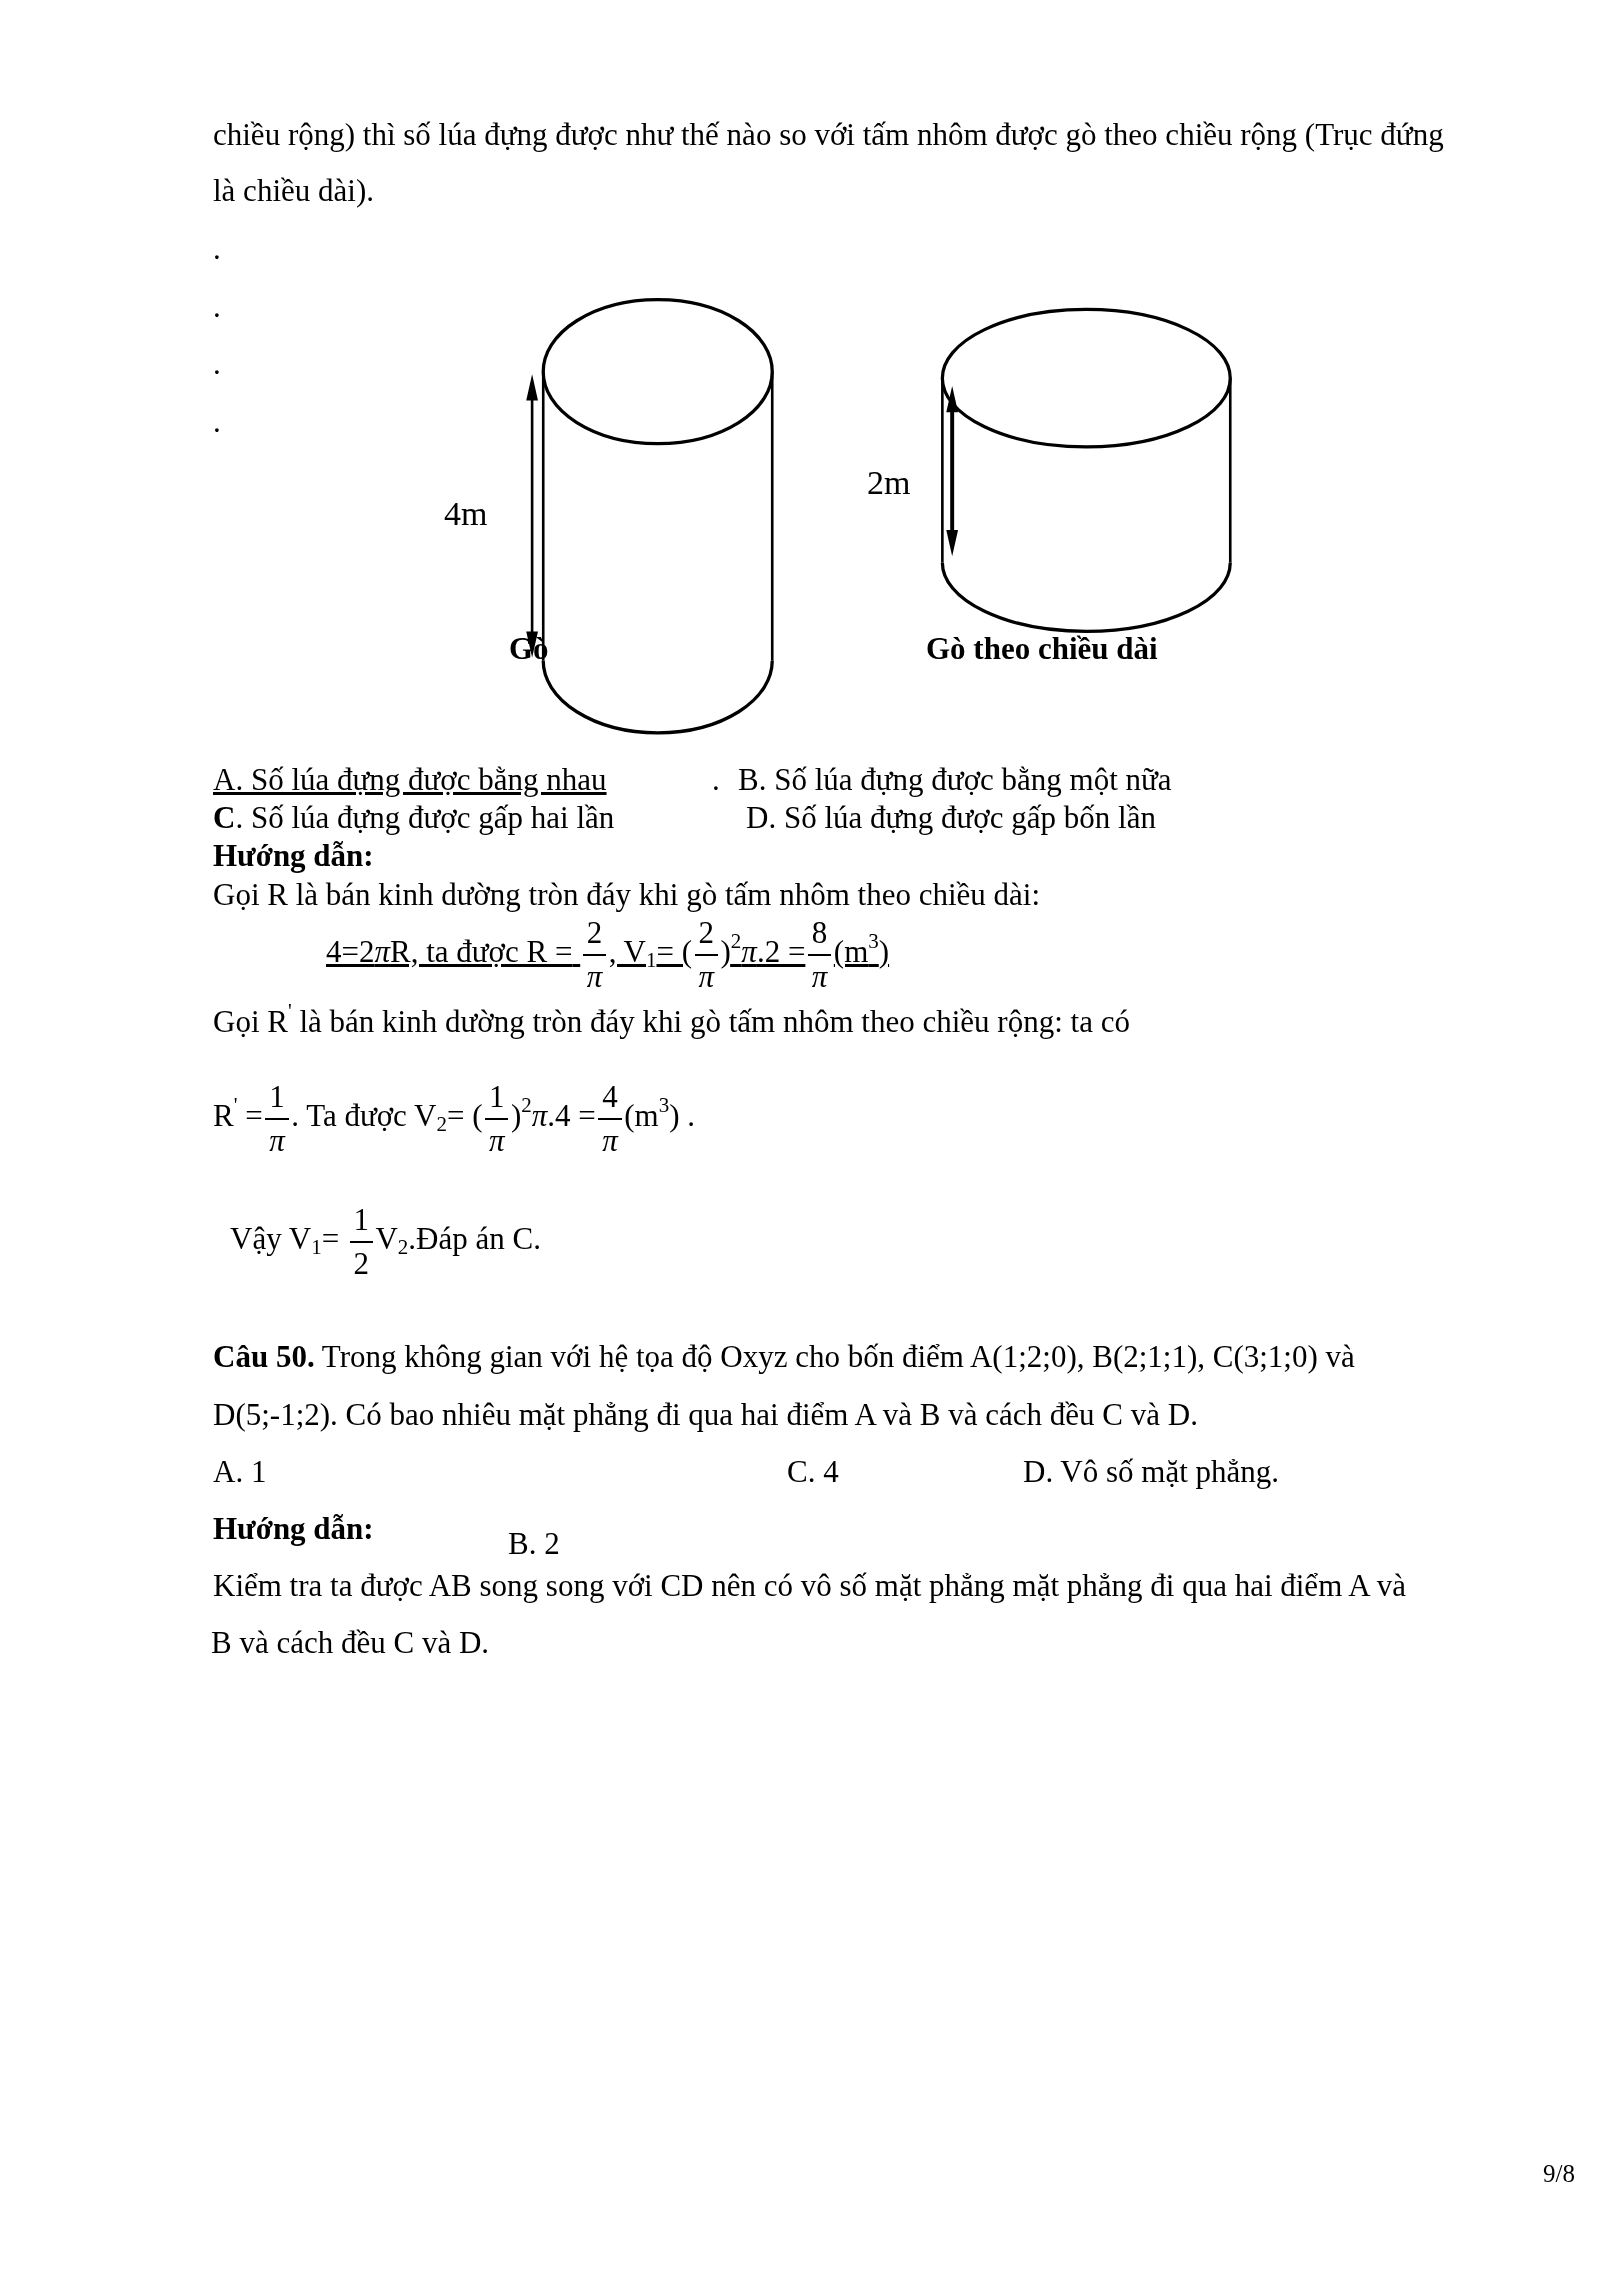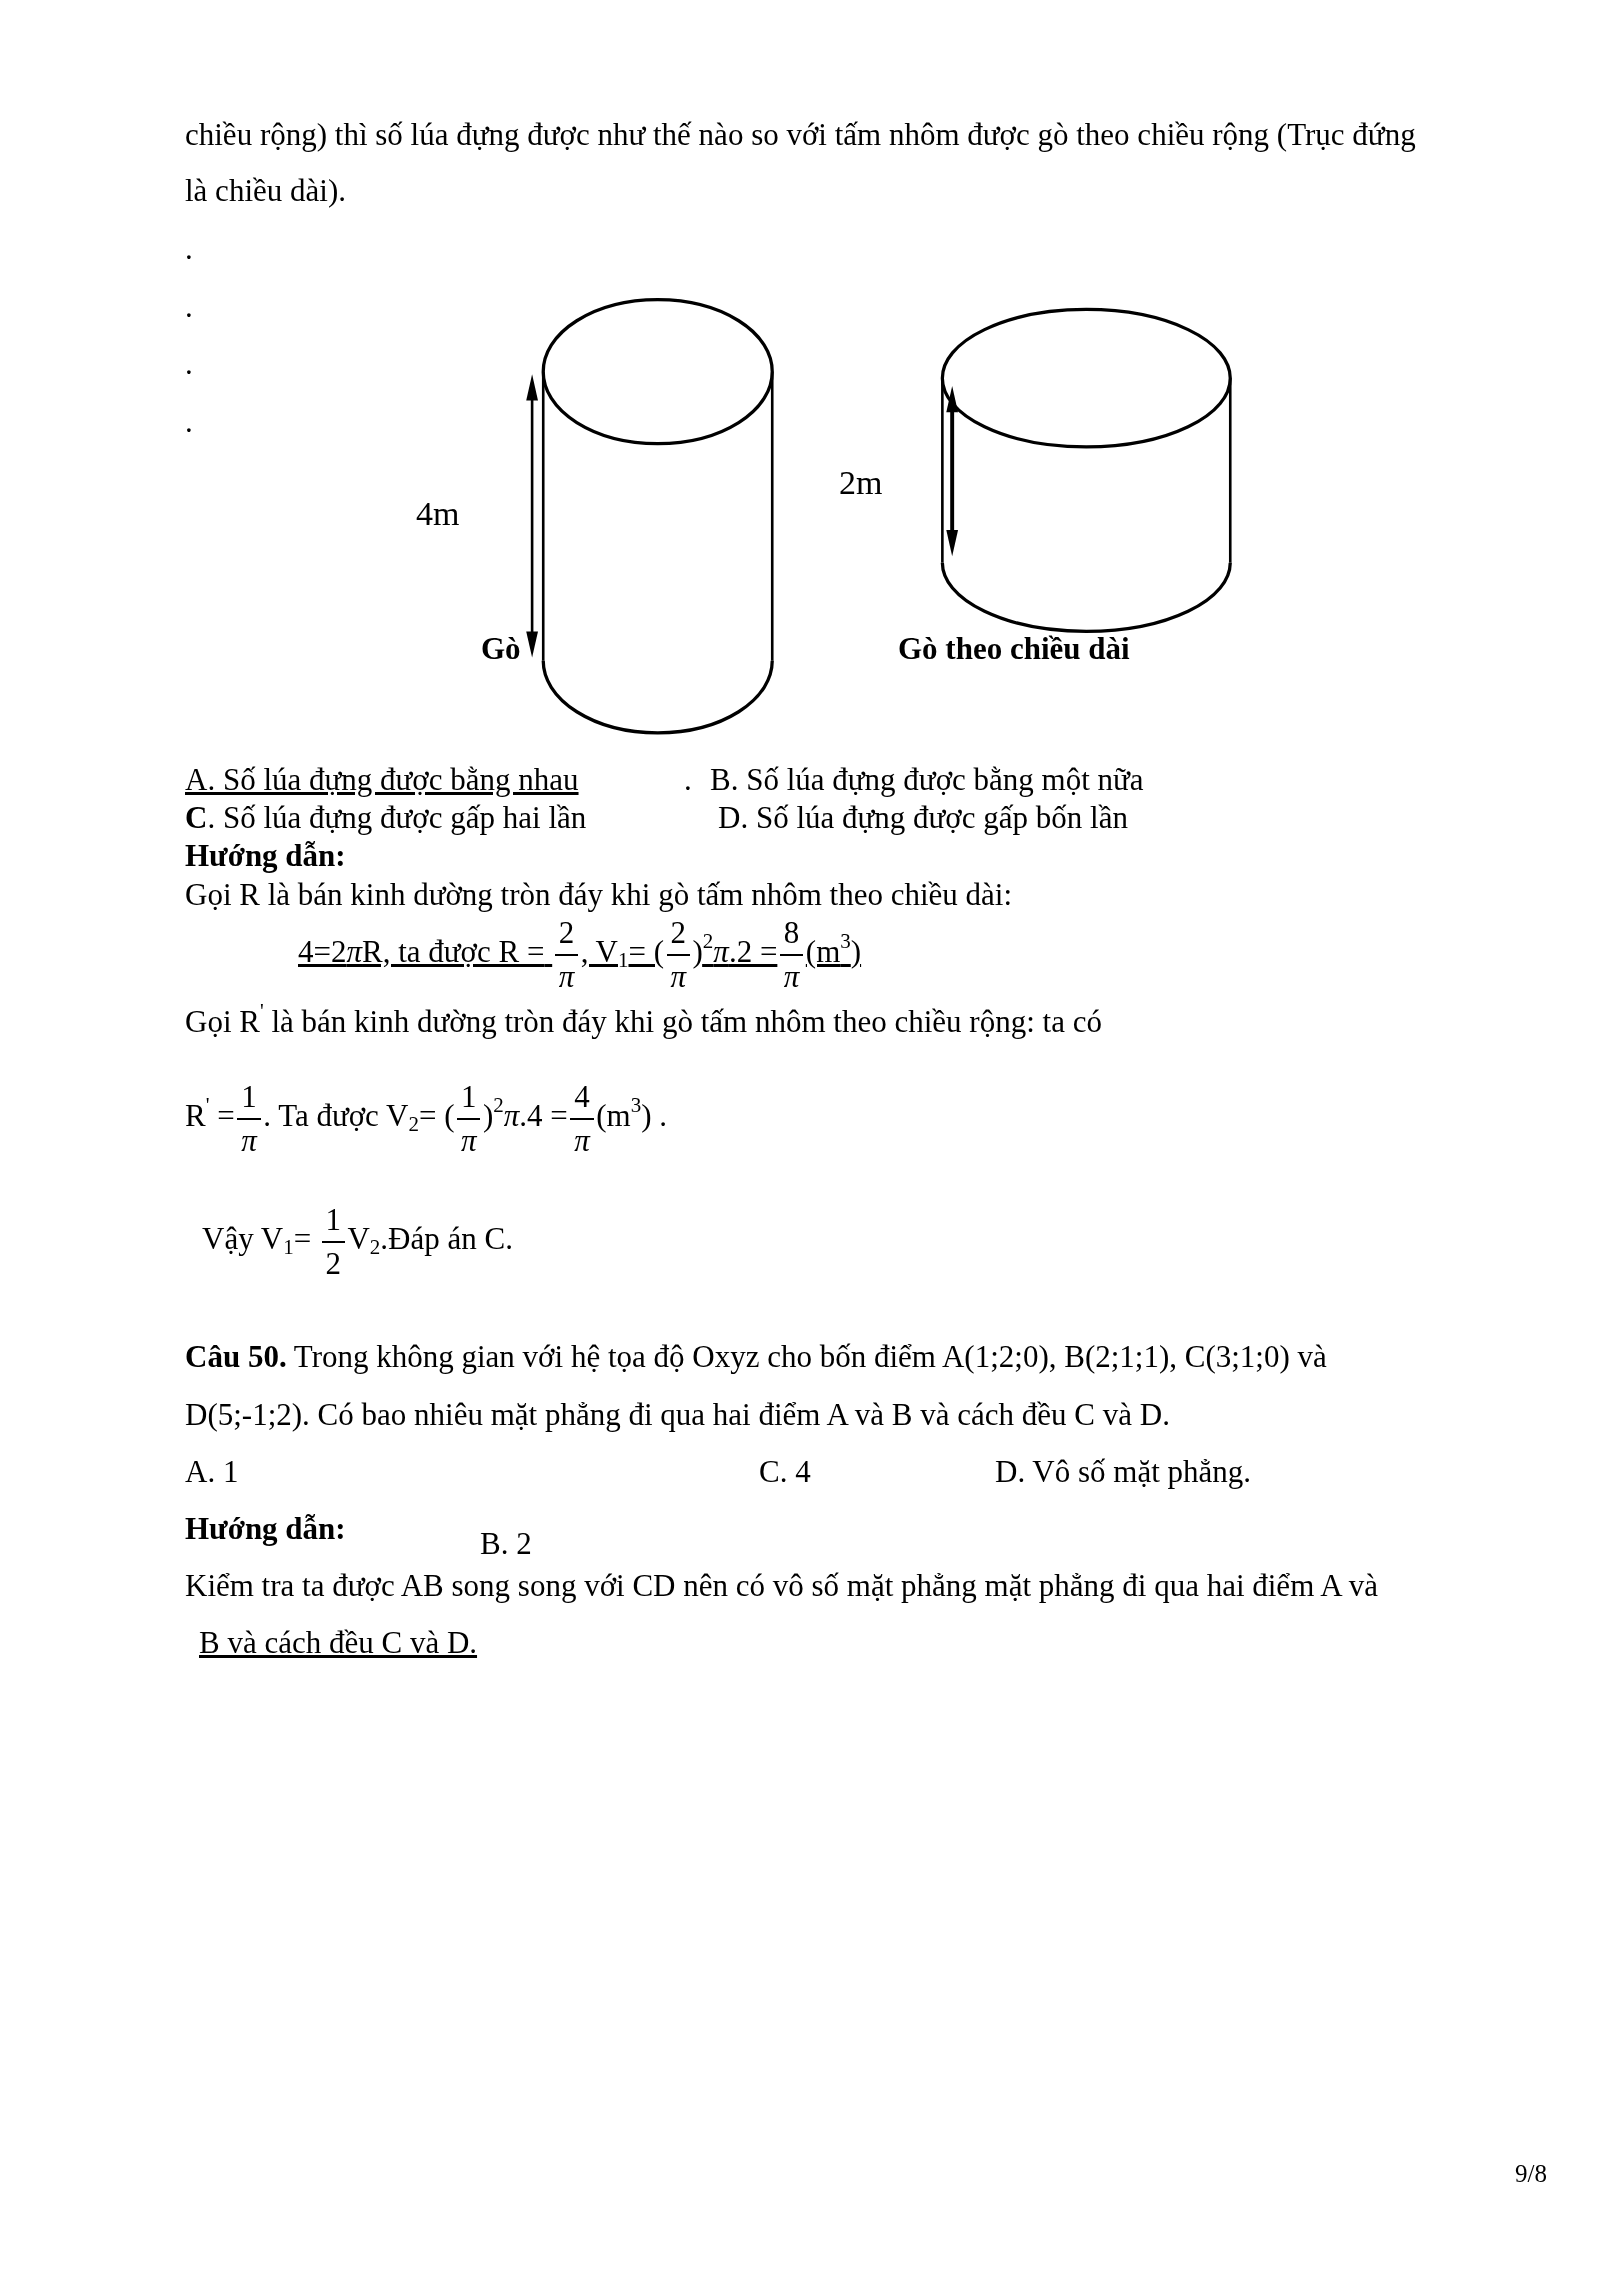--- a/index.html
+++ b/index.html
@@ -1,18 +1,18 @@
 <!DOCTYPE html>
 <html style="font-size:10.5px"><head>
   <meta charset="utf-8">
   <style>
     html, body { margin:0; padding:0; background:#ffffff; }
     body { width:1623px; height:2295px; position:relative; overflow:hidden;
            font-family:"Liberation Serif", serif; color:#000; font-size:31px; }
-    .abs { position:absolute; white-space:nowrap; line-height:1; }
+    .abs { position:absolute; white-space:nowrap; line-height:1;margin-left:28px; }
     .b { font-weight:bold; }
     .frac { display:inline-block; vertical-align:middle; text-align:center; margin:0 2.6px; }
     .frac .num { display:block; border-bottom:2.6px solid #000; padding:0 3.9px 3.9px; }
     .frac .den { display:block; padding-top:3.9px; font-style:italic; }
     .frac.plain .den { font-style:normal; }
     sub { font-size:21px; vertical-align:-5.2px; }
     sup { font-size:21px; vertical-align:14.4px; }
     .pi { font-style:italic; }
     svg.diagram { position:absolute; left:0; top:0; }
   </style>
@@ -89,16 +89,16 @@
 </div>
 
 <div class="abs" style="left:185px; top:1341px;"><span class="b">Câu 50.</span><span> Trong không gian với hệ tọa độ Oxyz cho bốn điểm A(1;2;0),  B(2;1;1), C(3;1;0) và</span></div>
 <div class="abs" style="left:185px; top:1399px;"> D(5;-1;2). Có bao nhiêu mặt phẳng đi qua hai điểm A và B và cách đều C và D.</div>
 <div class="abs" style="left:185px; top:1456px;">A. 1</div>
 <div class="abs" style="left:480px; top:1528px;font-family:Liberation Serif, serif;">B. 2</div>
 <div class="abs" style="left:759px; top:1456px;">C. 4</div>
 <div class="abs" style="left:995px; top:1456px;">D. Vô số mặt phẳng.</div>
 <div class="abs b" style="left:185px; top:1513px;">Hướng dẫn:</div>
 <div class="abs" style="left:185px; top:1570px;">Kiểm tra  ta được AB song song với CD nên  có vô số mặt phẳng mặt phẳng đi qua hai điểm A và</div>
-<div class="abs" style="left:199px; top:1627px;text-decoration:underline;">B và cách đều C và D.</div>
+<div class="abs" style="left:183px; top:1627px;">B và cách đều C và D.</div>
 
 <div class="abs" style="left:1515px; top:2161px; font-size:25px;">9/8</div>
 
 
 </body></html>

